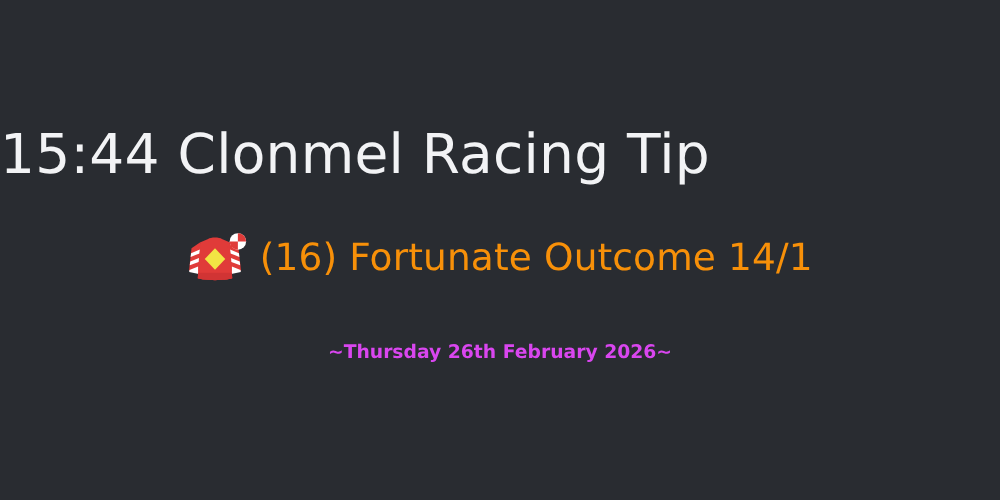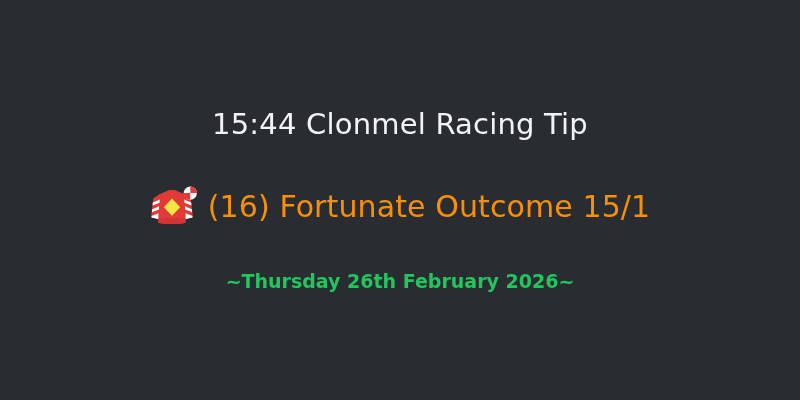--- a/index.html
+++ b/index.html
@@ -19,24 +19,23 @@
     height: 400px;
     box-sizing: border-box;
   }
 
   
   .title {
     position: absolute;
     left: 0;
     top: 98px;
     width: 800px;
-    text-align: center;
     color: #f2f3f5;
     font-family: "DejaVu Sans", sans-serif;
-    font-size: 29px;
+    font-size: 44px;
     font-weight: 400;
     letter-spacing: 0.2px;
     line-height: 52px;
     white-space: nowrap;
   }
 
   
   .tip-row {
     position: absolute;
     left: 0;
@@ -63,23 +62,23 @@
     letter-spacing: 0.1px;
   }
 
   
   .date {
     position: absolute;
     left: 0;
     top: 270px;
     width: 800px;
     text-align: center;
-    color: #22c55e;
+    color: #d946ef;
     font-family: "DejaVu Sans", sans-serif;
-    font-size: 19px;
+    font-size: 15px;
     font-weight: 700;
     line-height: 22px;
     white-space: nowrap;
   }
 
   
   .footer {
     position: absolute;
     right: 14px;
     bottom: 8px;
@@ -124,19 +123,19 @@
 
         <circle cx="40.3" cy="9.1" r="6.6" fill="#ffffff"></circle>
 
         <path d="M40.3 2.5 A6.6 6.6 0 0 1 46.9 9.1 L40.3 9.1 Z" fill="#e03b39"></path>
         <path d="M40.3 9.1 L33.7 9.1 A6.6 6.6 0 0 0 40.3 15.7 Z" fill="#e03b39"></path>
 
         <path d="M34.9 11.9 C33.0 12.6 32.0 13.2 31.6 14.2 C33.2 14.6 35.2 14.2 36.6 13.4 Z" fill="#e03b39"></path>
       </svg>
     </span>
 
-    <span class="tip-text">(16) Fortunate Outcome 15/1</span>
+    <span class="tip-text">(16) Fortunate Outcome 14/1</span>
   </div>
 
   <div class="date">~Thursday 26th February 2026~</div>
 
 
 </div>
 
 </body></html>

